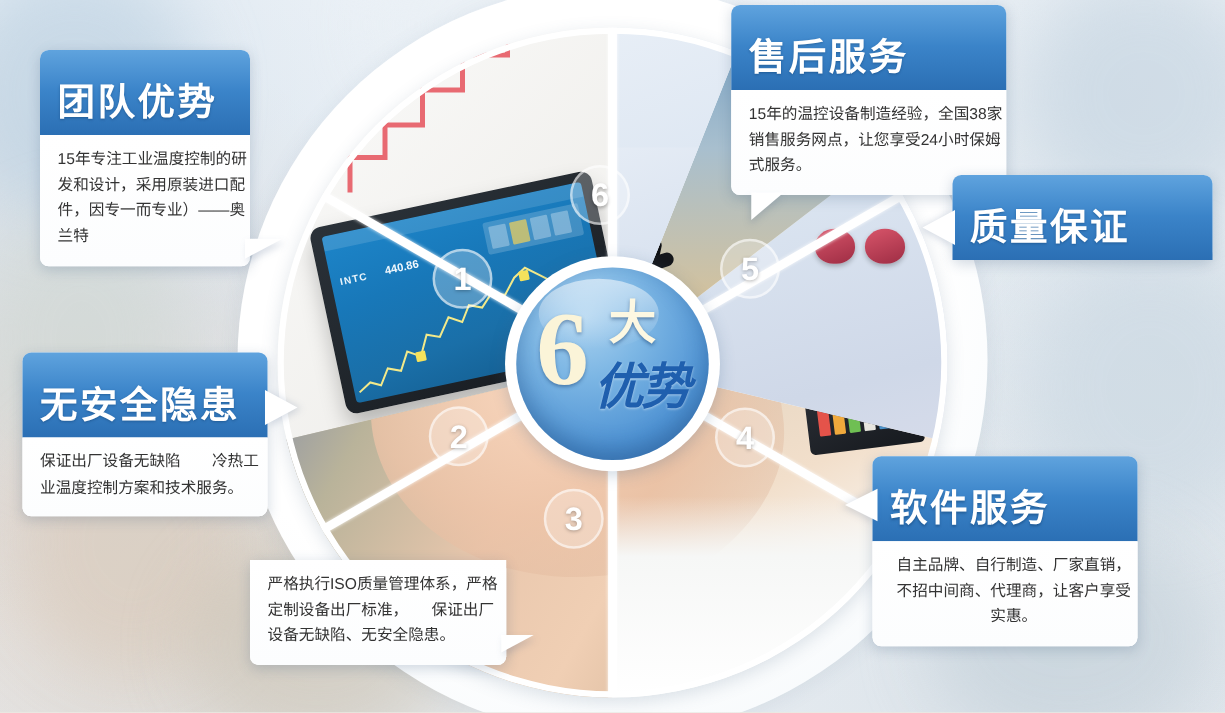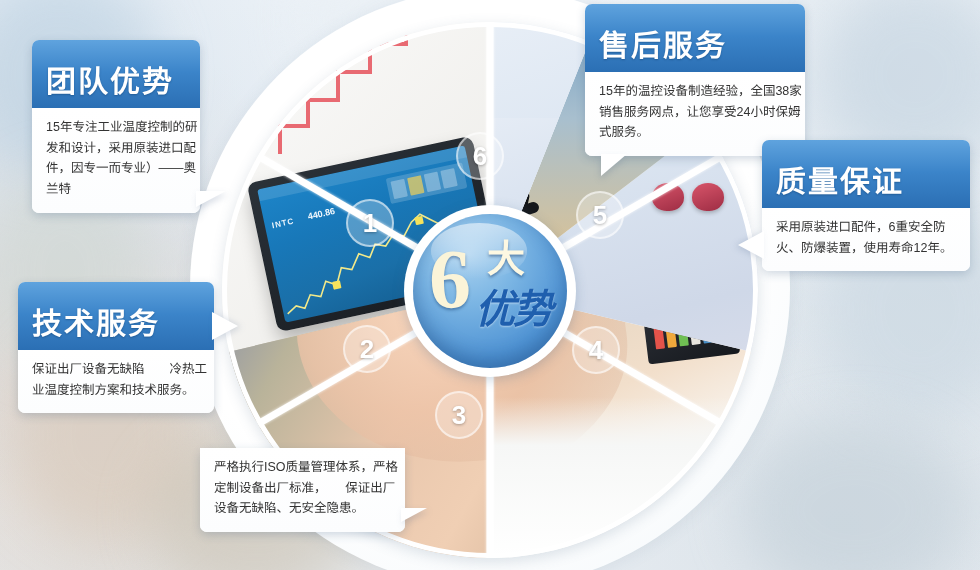--- a/index.html
+++ b/index.html
@@ -667,36 +667,40 @@
     </div>
   </div>
 
   <div class="card" id="card-team">
     <div class="card-head">团队优势</div>
     <div class="card-body">15年专注工业温度控制的研发和设计，采用原装进口配件，因专一而专业）——奥兰特</div>
     <div class="tail"></div>
   </div>
 
   <div class="card" id="card-tech">
-    <div class="card-head">技术服务</div>
+    <div class="card-head">无安全隐患</div>
     <div class="card-body">保证出厂设备无缺陷　　冷热工业温度控制方案和技术服务。</div>
     <div class="tail"></div>
   </div>
 
   <div class="card" id="card-quality">
     <div class="card-body">严格执行ISO质量管理体系，严格定制设备出厂标准，　　保证出厂设备无缺陷、无安全隐患。</div>
     <div class="tail"></div>
   </div>
 
   <div class="card" id="card-after">
     <div class="card-head">售后服务</div>
     <div class="card-body">15年的温控设备制造经验，全国38家销售服务网点，让您享受24小时保姆式服务。</div>
     <div class="tail"></div>
   </div>
 
   <div class="card" id="card-hardware">
     <div class="card-head">质量保证</div>
-    <div class="card-body">采用原装进口配件，6重安全防火、防爆装置，使用寿命12年。</div>
     <div class="tail"></div>
   </div>
 
+  <div class="card" id="card-software">
+    <div class="card-head">软件服务</div>
+    <div class="card-body body-center">自主品牌、自行制造、厂家直销，不招中间商、代理商，让客户享受实惠。</div>
+    <div class="tail"></div>
+  </div>
 
 </div>
 
 </body></html>

